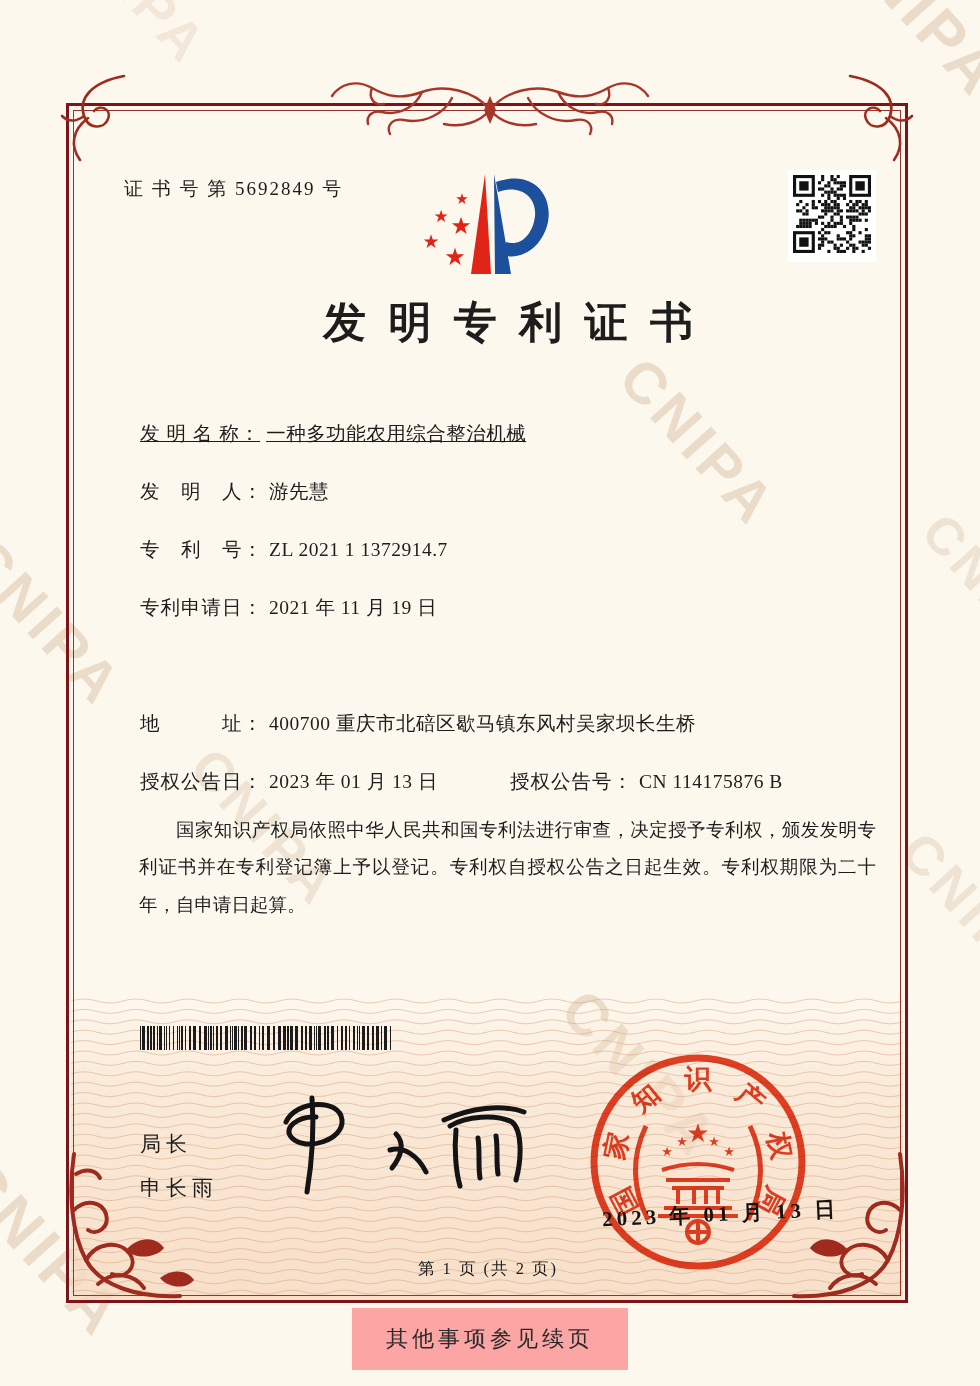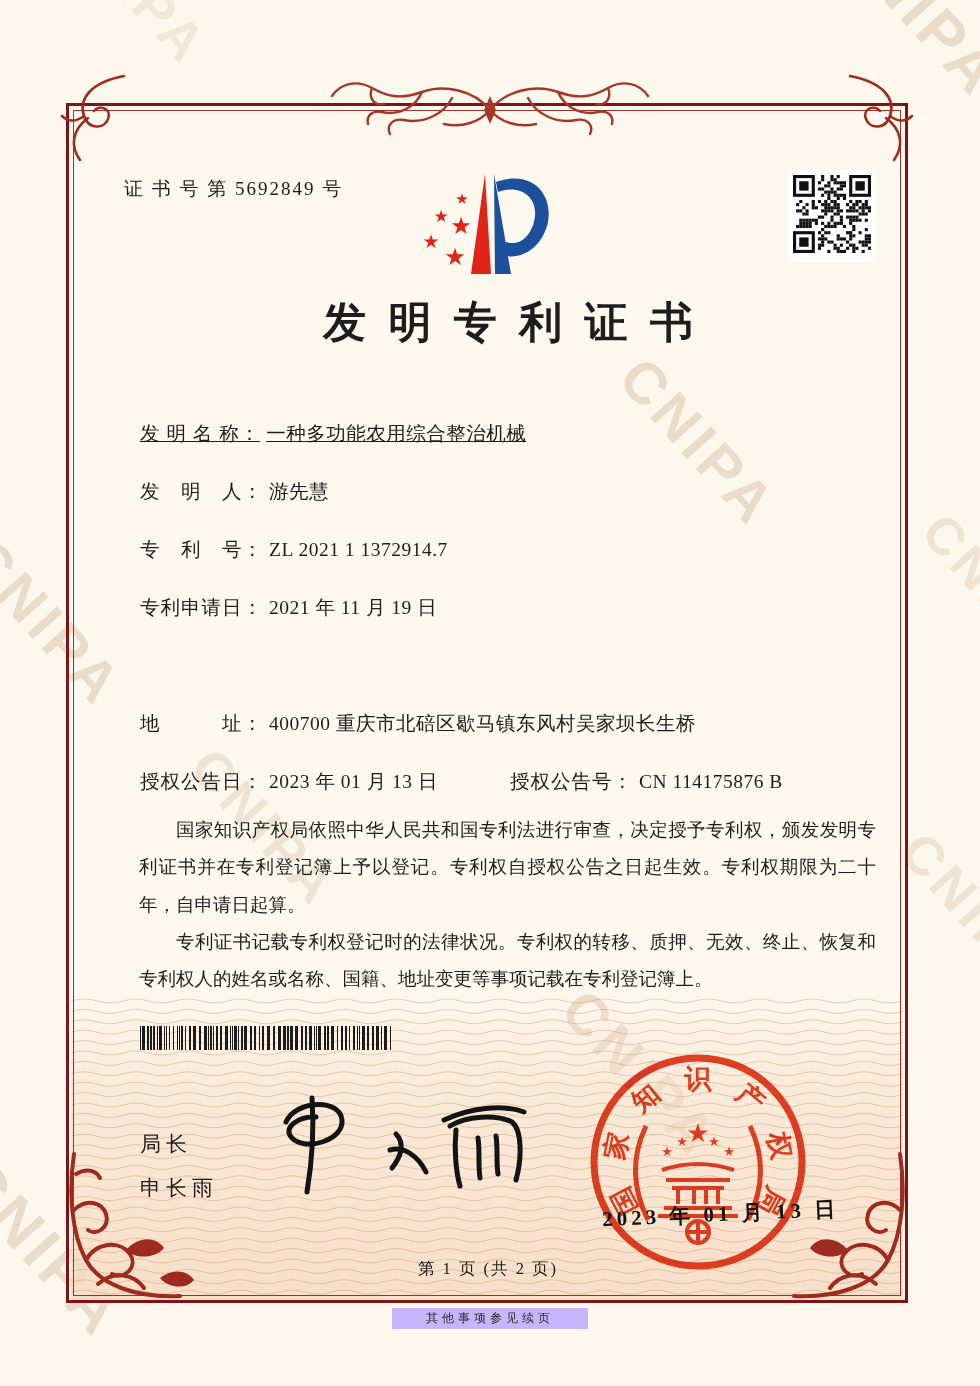--- a/index.html
+++ b/index.html
@@ -49,22 +49,22 @@
   .director{position:absolute; left:140px; top:1122px; font-size:21px; letter-spacing:5px; line-height:44px;}
   .signature{position:absolute; left:248px; top:1086px;}
   .seal{position:absolute; left:566px; top:1030px; mix-blend-mode:multiply; opacity:.95;}
   .seal-date{
     position:absolute; left:602px; top:1200px; font-size:21px; font-weight:700;
     letter-spacing:4px; transform:rotate(-2.5deg); color:#15130f;
   }
   .page-info{position:absolute; left:0; right:4px; top:1258px; text-align:center; font-size:16.5px; letter-spacing:2px;}
   .footer-wrap{position:absolute; left:0; right:0; top:1308px; text-align:center;}
   .footer-note{
-    display:inline-block; background:#c4b5fd; padding:2px 34px;
-    font-size:12px; letter-spacing:4px; color:#2a2a2a;
+    display:inline-block; background:#fca5a5; padding:16px 34px;
+    font-size:22px; letter-spacing:4px; color:#2a2a2a;
   }
 </style>
 </head>
 <body>
 
 <div class="page">
 
   <div class="wm" style="left:812px; top:-28px; font-size:62px;">CNIPA</div>
   <div class="wm" style="left:40px; top:-46px; font-size:54px; color:rgba(193,155,117,.18);">CNIPA</div>
   <div class="wm" style="left:598px; top:408px; font-size:58px;">CNIPA</div>
@@ -409,21 +409,20 @@
   </div>
   <div class="field" style="top:768px;">
     <span class="lbl">授权公告日：</span><span class="val">2023 年 01 月 13 日</span>
     <span class="grant-right">
       <span class="lbl">授权公告号：</span><span class="val">CN 114175876 B</span>
     </span>
   </div>
 
   <div class="body-text">
     <p>国家知识产权局依照中华人民共和国专利法进行审查，决定授予专利权，颁发发明专利证书并在专利登记簿上予以登记。专利权自授权公告之日起生效。专利权期限为二十年，自申请日起算。</p>
-    <p>专利证书记载专利权登记时的法律状况。专利权的转移、质押、无效、终止、恢复和专利权人的姓名或名称、国籍、地址变更等事项记载在专利登记簿上。</p>
   </div>
 
   <div class="barcode">
     <svg id="barsvg" width="256" height="24">
         <rect x="0" y="0" width="1" height="24" fill="#1b1b1b"></rect>
         <rect x="2" y="0" width="3" height="24" fill="#1b1b1b"></rect>
         <rect x="7" y="0" width="2" height="24" fill="#1b1b1b"></rect>
         <rect x="10" y="0" width="2" height="24" fill="#1b1b1b"></rect>
         <rect x="13" y="0" width="2" height="24" fill="#1b1b1b"></rect>
         <rect x="17" y="0" width="1" height="24" fill="#1b1b1b"></rect>

